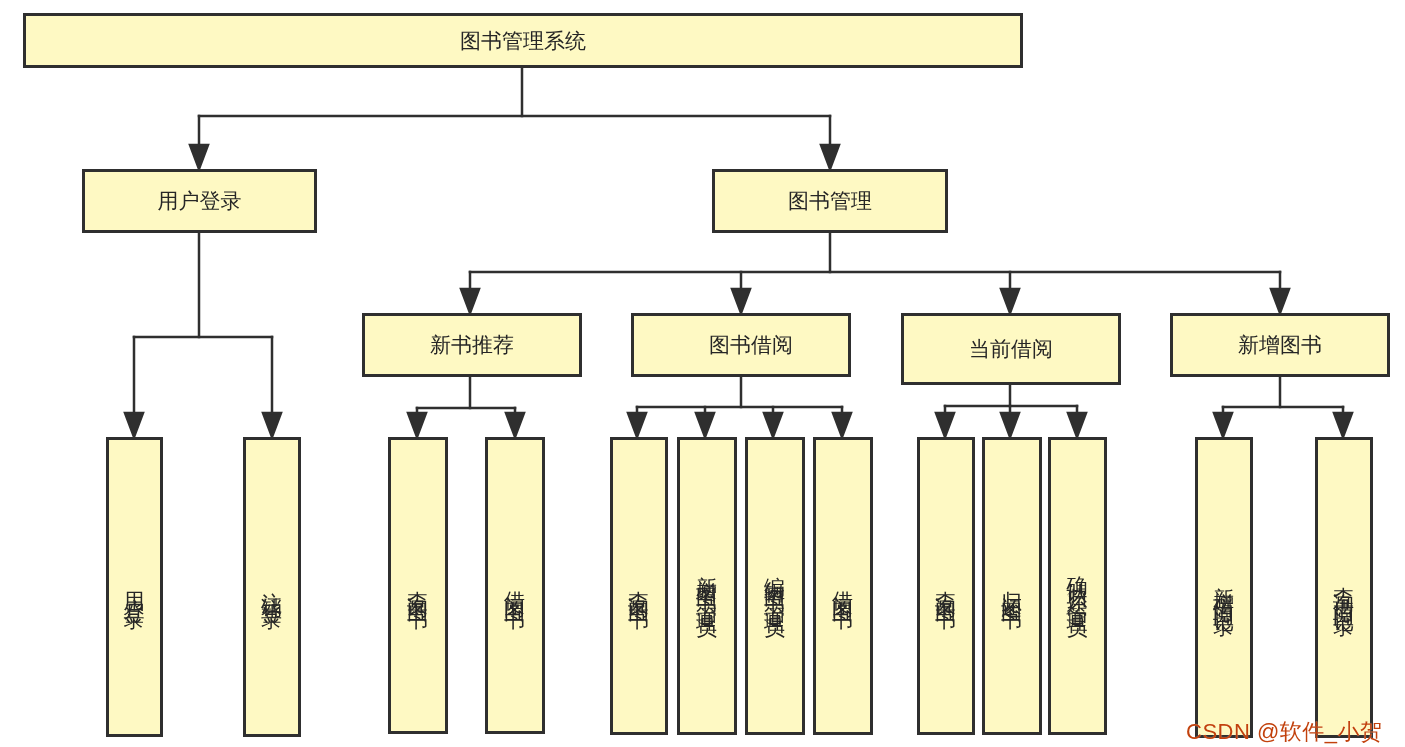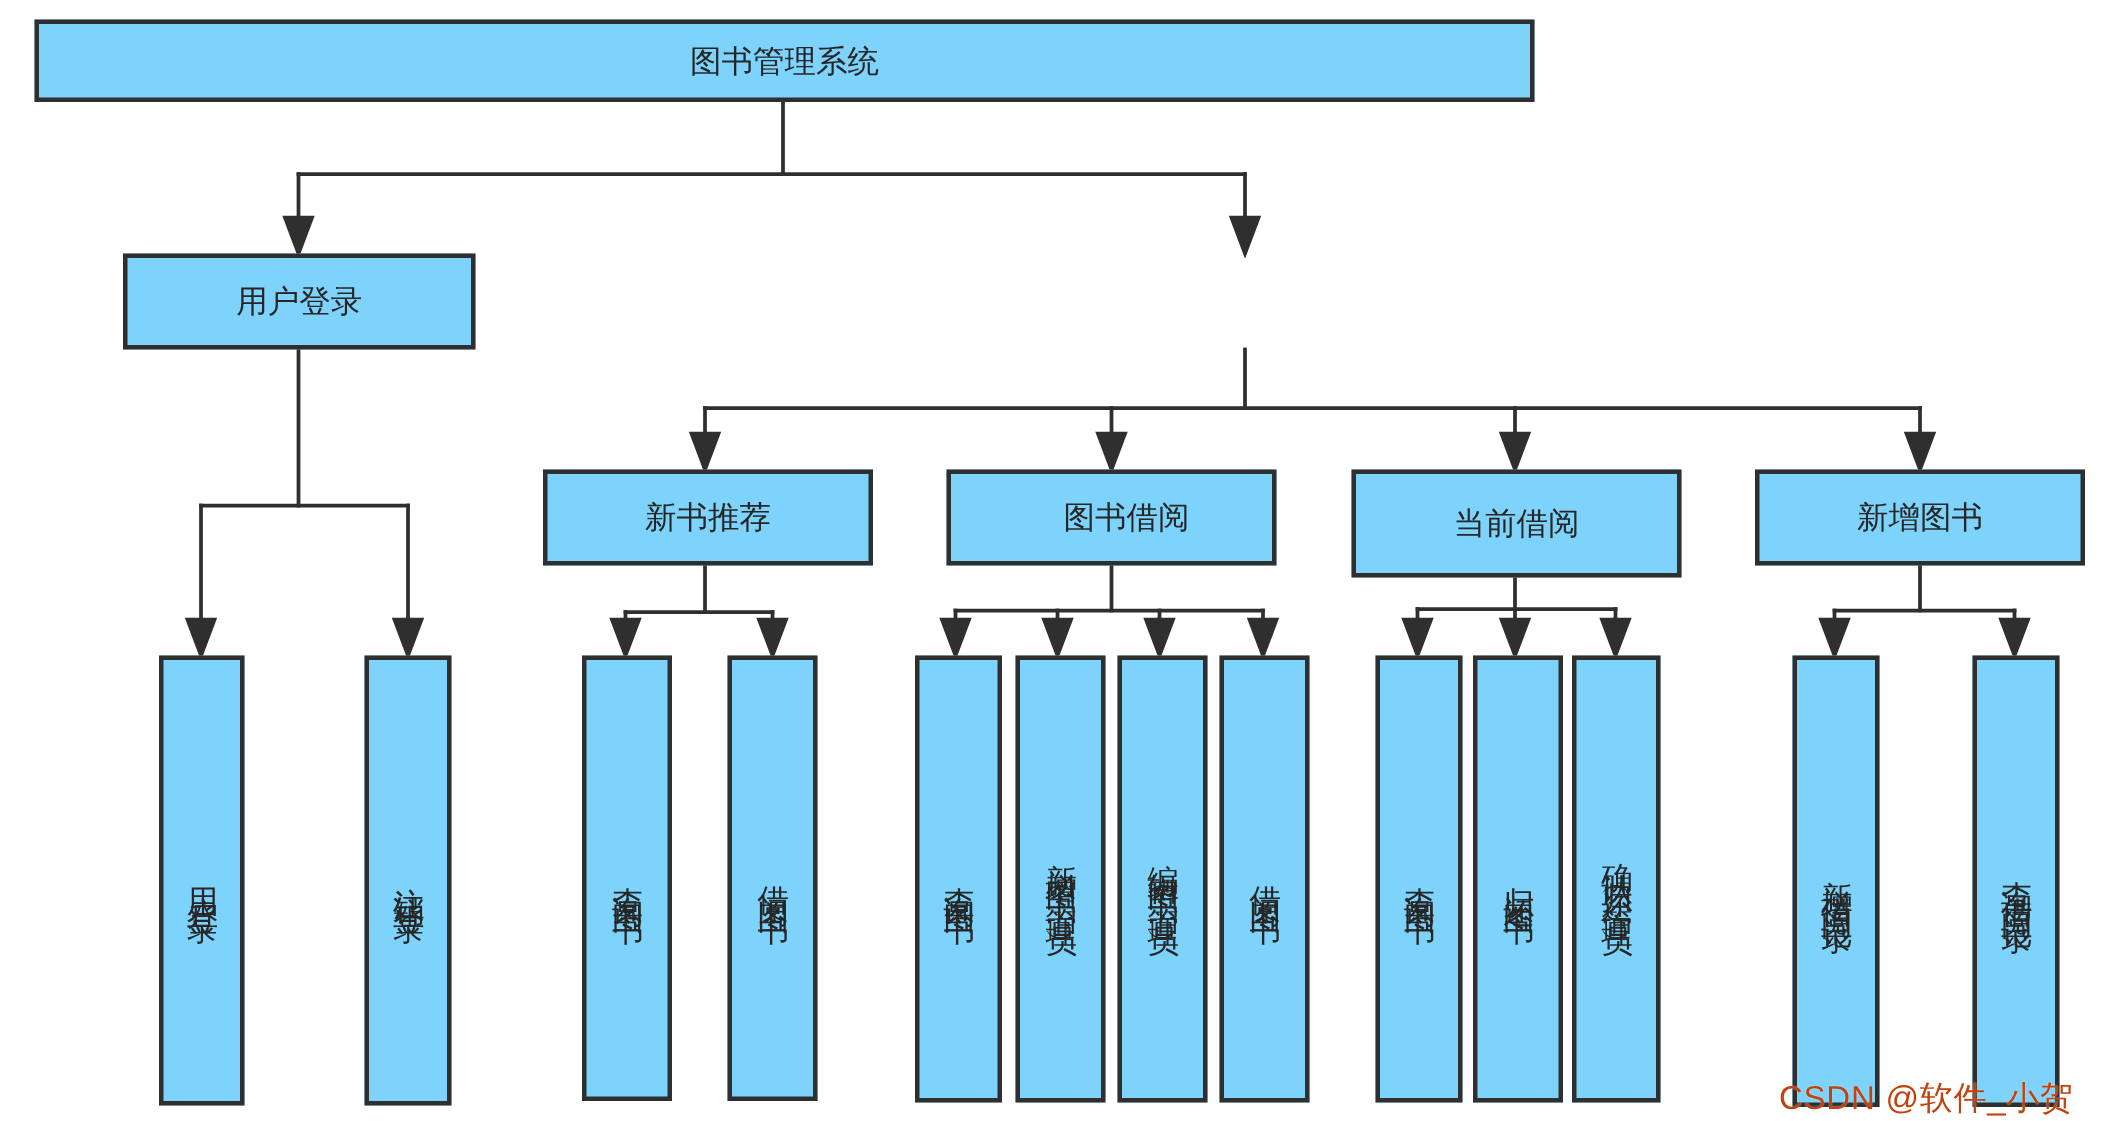--- a/index.html
+++ b/index.html
@@ -3,21 +3,21 @@
 <meta charset="utf-8">
 <style>
   html,body { margin:0; padding:0; background:#ffffff; }
   body { font-family:"Liberation Sans", sans-serif; }
   .canvas {
     position:relative; width:1405px; height:747px; background:#ffffff;
     overflow:hidden; color:#262626;
   }
   .connectors { position:absolute; left:0; top:0; z-index:1; }
   .node {
-    position:absolute; box-sizing:border-box; background:#7dd3fc;
+    position:absolute; box-sizing:border-box; background:#fef9c3;
     border:3px solid #2f2f2f; display:flex; align-items:center; justify-content:center;
     font-size:21px; color:#262626; z-index:2; white-space:nowrap;
   }
   .vert {
     writing-mode:vertical-rl; text-orientation:mixed;
     letter-spacing:6px; line-height:1; white-space:normal;
   }
   .watermark {
     position:absolute; z-index:6; font-size:22px; letter-spacing:0.5px;
     color:#c2410c; text-shadow:0 0 1px rgba(255,255,255,0.6);
@@ -88,20 +88,21 @@
       <line x1="1223" y1="407" x2="1223" y2="414"></line>
       <polygon points="1214,413 1232,413 1223,437"></polygon>
       <line x1="1343" y1="407" x2="1343" y2="414"></line>
       <polygon points="1334,413 1352,413 1343,437"></polygon>
     </g>
   </svg>
 
   <div class="node" style="left:23px; top:13px; width:1000px; height:55px;">图书管理系统</div>
 
   <div class="node" style="left:82px; top:169px; width:235px; height:64px;">用户登录</div>
+  <div class="node" style="left:712px; top:169px; width:236px; height:64px;">图书管理</div>
 
   <div class="node" style="left:362px; top:313px; width:220px; height:64px;">新书推荐</div>
   <div class="node" style="left:631px; top:313px; width:220px; height:64px;padding-left:20px;">图书借阅</div>
   <div class="node" style="left:901px; top:313px; width:220px; height:72px;">当前借阅</div>
   <div class="node" style="left:1170px; top:313px; width:220px; height:64px;">新增图书</div>
 
   <div class="node vert" style="left:106px; top:437px; width:57px; height:300px;">用户登录</div>
   <div class="node vert" style="left:243px; top:437px; width:58px; height:300px;">注销登录</div>
 
   <div class="node vert" style="left:388px; top:437px; width:60px; height:297px;">查询图书</div>

